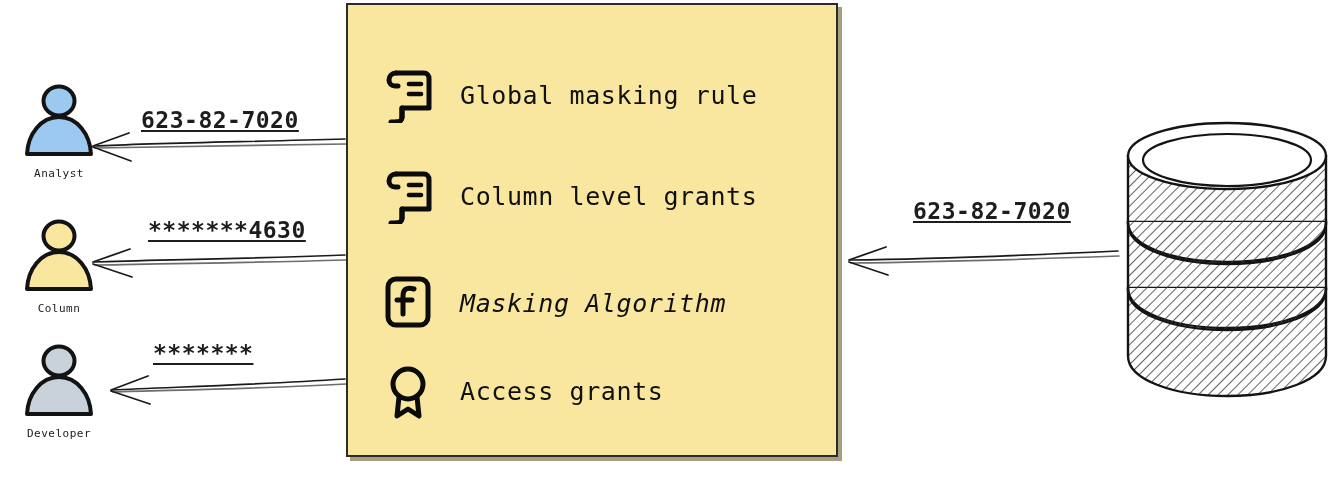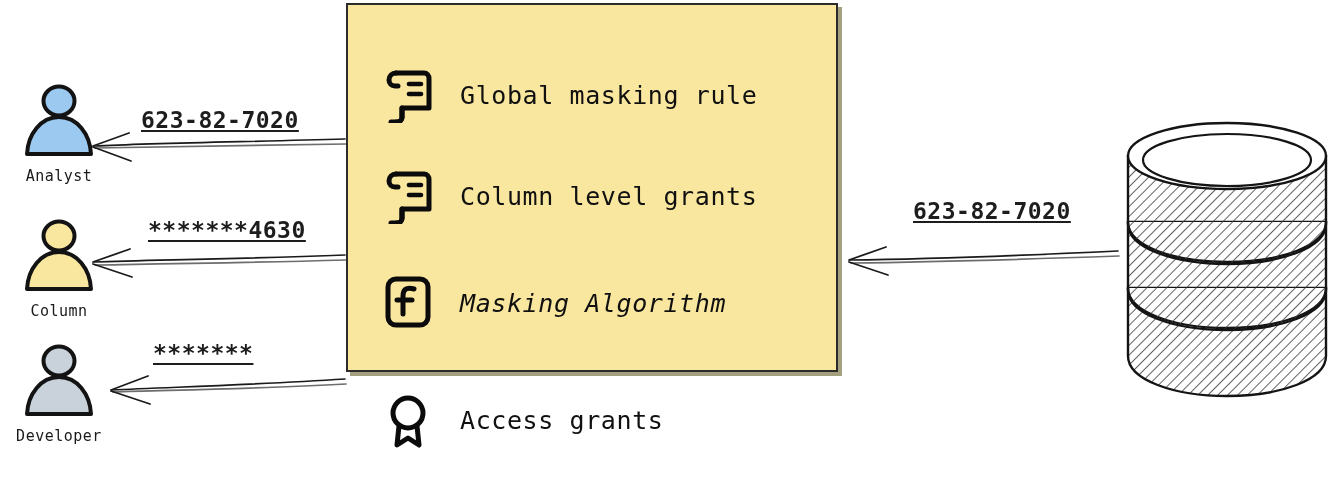--- a/index.html
+++ b/index.html
@@ -23,21 +23,21 @@
     text-align: center;
   }
   .actor-icon {
     width: 74px;
     height: 82px;
     margin: 0 auto;
     display: block;
   }
   .actor-label {
     font-family: "DejaVu Sans Mono", "Liberation Mono", monospace;
-    font-size: 15px;
+    font-size: 11px;
     font-weight: 400;
     color: #1a1a1a;
     letter-spacing: 0.5px;
     margin-top: 1px;
     white-space: nowrap;
   }
 
   
   .arrow-wrap {
     position: absolute;
@@ -52,21 +52,21 @@
     white-space: nowrap;
     text-decoration: underline;
   }
 
   
   #panel {
     position: absolute;
     left: 346px;
     top: 3px;
     width: 492px;
-    height: 369px;
+    height: 454px;
     background: #fae79f;
     border: 2px solid #2b2b2b;
     box-sizing: border-box;
     box-shadow: 4px 4px 0 0 rgba(90,80,20,0.55);
   }
   .panel-row {
     position: absolute;
     left: 34px;
     display: flex;
     align-items: center;
@@ -174,21 +174,21 @@
 
     <div class="panel-row" style="top:270px;font-style:italic;">
       <svg class="panel-icon" viewBox="0 0 52 56">
         <rect x="6" y="4" width="40" height="46" rx="8" ry="8" fill="none" stroke="#0b0b0b" stroke-width="5"></rect>
         <path d="M32 14 C24 11.5, 21 15, 21 21 L21 39" fill="none" stroke="#0b0b0b" stroke-width="5" stroke-linecap="round"></path>
         <line x1="15" y1="25" x2="30" y2="25" stroke="#0b0b0b" stroke-width="5" stroke-linecap="round"></line>
       </svg>
       <span class="panel-text">Masking Algorithm</span>
     </div>
 
-    <div class="panel-row" style="top:387px;text-align:center;">
+    <div class="panel-row" style="top:358px;text-align:center;">
       <svg class="panel-icon" viewBox="0 0 52 56">
         <circle cx="26" cy="21" r="15" fill="none" stroke="#0b0b0b" stroke-width="5"></circle>
         <path d="M17 34 L15 53 L26 46 L37 53 L35 34" fill="none" stroke="#0b0b0b" stroke-width="5" stroke-linejoin="round" stroke-linecap="round"></path>
       </svg>
       <span class="panel-text">Access grants</span>
     </div>
 
   </div>
 
   <div class="arrow-label" style="left:913px; top:198px;">623-82-7020</div>

